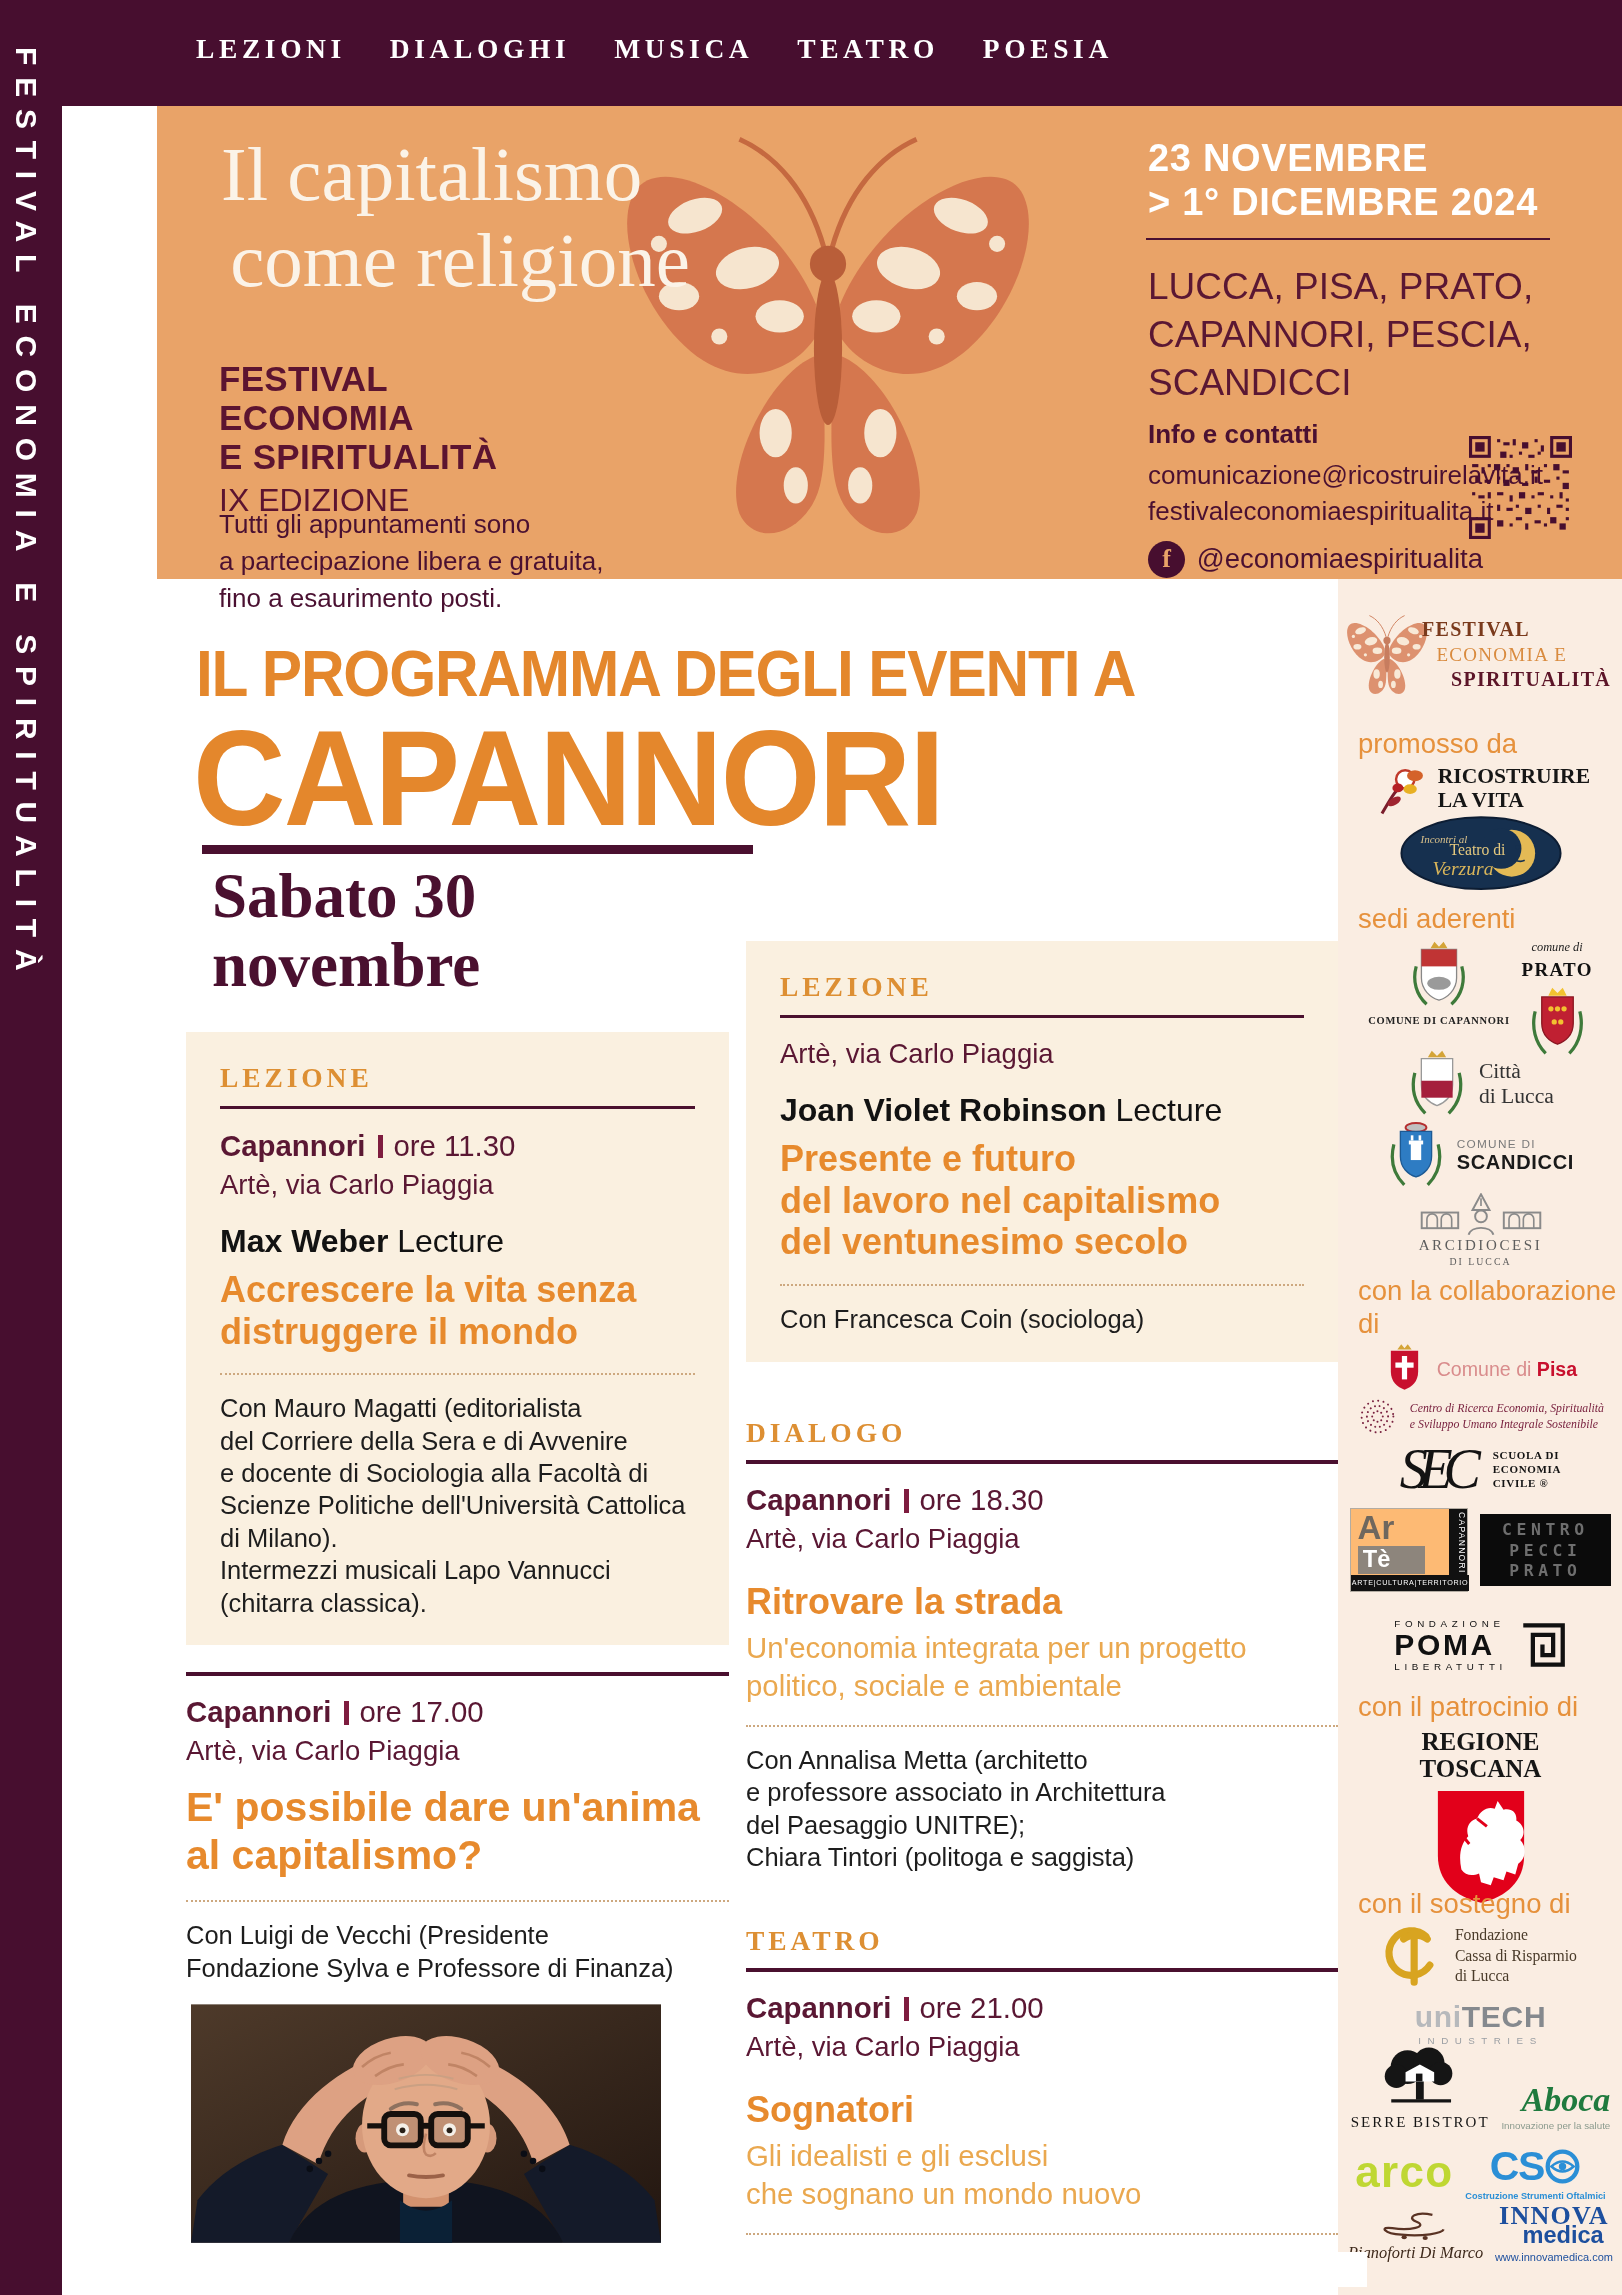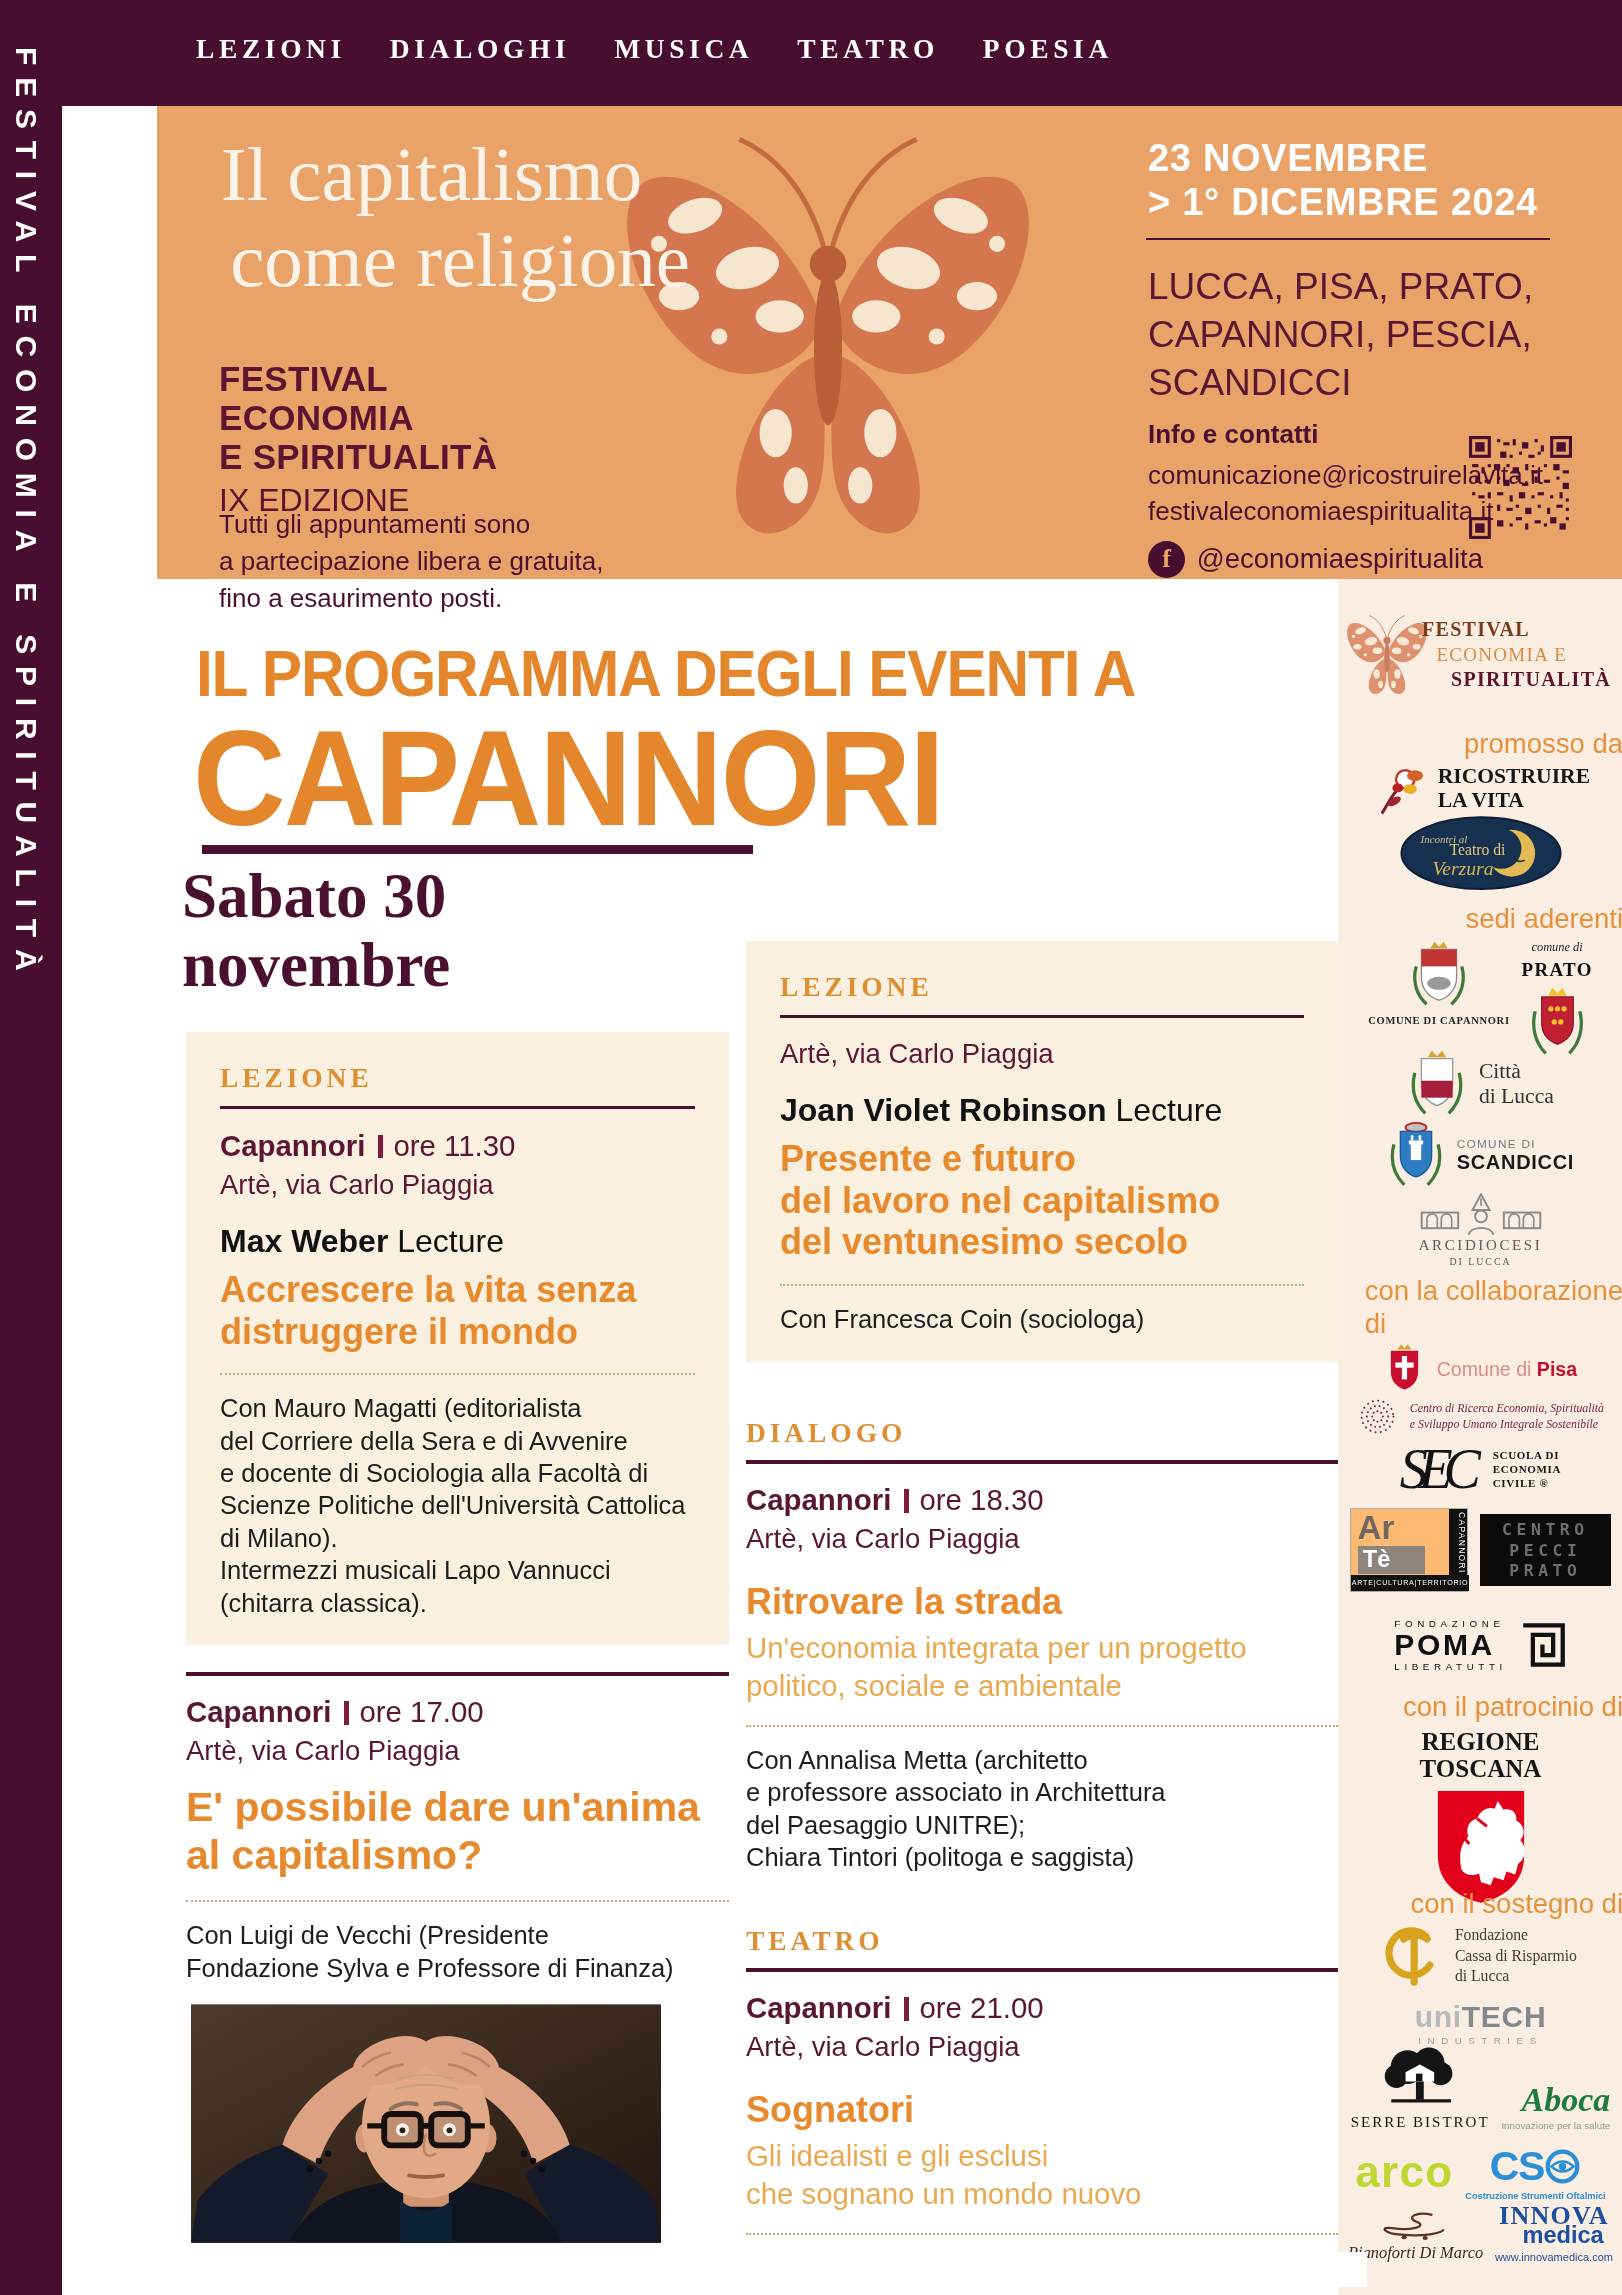--- a/index.html
+++ b/index.html
@@ -41,21 +41,21 @@
              border-radius:50%; background:#470E2F; color:#E9A368; font-weight:700; font-size:26px;
              font-family:"Liberation Serif",serif; }
   .qr { position:absolute; left:1312px; top:330px; width:103px; height:103px; }
 
   
   .kicker { position:absolute; left:196px; top:636px; font-weight:700; font-size:65px; letter-spacing:-1.3px;
             color:#E4872C; transform:scaleX(.93); transform-origin:left top; white-space:nowrap; }
   .city-big { position:absolute; left:193px; top:701px; font-weight:700; font-size:135px; letter-spacing:-2px;
             color:#E4872C; transform:scaleX(.95); transform-origin:left top; white-space:nowrap; }
   .ph-rule { position:absolute; left:202px; top:845px; width:551px; height:8.5px; background:#4A102F; }
-  .day { position:absolute; left:182px; top:862px; font-family:"Liberation Serif","DejaVu Serif",serif;
+  .day { position:absolute; left:212px; top:862px; font-family:"Liberation Serif","DejaVu Serif",serif;
          font-weight:700; font-size:63px; line-height:1.1; color:#4A102F; }
 
   
   .col { position:absolute; }
   #col-left { left:186px; top:1032px; width:543px; }
   #col-mid  { left:746px; top:941px; width:592px; }
   .event-card { background:#FAF0E0; padding:30px 34px 26px; }
   .event-plain { padding:0; }
   .cat { font-family:"Liberation Serif","DejaVu Serif",serif; font-weight:700; font-size:27.5px;
          letter-spacing:3.9px; color:#DD8F33; }
@@ -73,21 +73,21 @@
   .ev-body { font-size:25.5px; line-height:1.27; color:#1d1d1d; }
   .white-box { background:#ffffff; padding:17px 18.3px 18.3px 21px; width:627px; margin-left:-6.5px; position:relative; z-index:2; }
 
   
   #photo { position:absolute; left:191px; top:2004px; width:470px; height:239px; }
 
   
   #sidebar { position:absolute; left:1338px; top:579px; width:285px; height:1716px; background:#FAEDE2; }
   .srow { position:absolute; left:0; width:285px; display:flex; justify-content:center; align-items:center; gap:11.8px; }
   .side-label { font-size:27.5px; color:#E6913C; }
-  .srow.label { justify-content:flex-end; padding-left:20px; }
+  .srow.label { justify-content:flex-start; padding-left:20px; }
 
   .festlogo { position:relative; height:124px; width:285px; }
   .festlogo svg { position:absolute; left:5.2px; top:11.8px; width:88px; height:92px; opacity:.9; }
   .fl-text { position:absolute; left:84px; top:19.6px; font-family:"Liberation Serif",serif; white-space:nowrap; }
   .fl-text .l1 { font-weight:700; font-size:20px; color:#7A3A1C; letter-spacing:1.3px; }
   .fl-text .l2 { font-size:19px; color:#D98B3F; letter-spacing:1.3px; margin:2.6px 0 0 14.4px; }
   .fl-text .l3 { font-weight:700; font-size:20px; color:#5C1528; letter-spacing:1.3px; margin:2.6px 0 0 29px; }
 
   .ric-text { font-family:"Liberation Serif",serif; font-weight:700; font-size:21.6px; line-height:1.08; color:#161616; }
   .verz { position:relative; width:164px; height:75px; }

